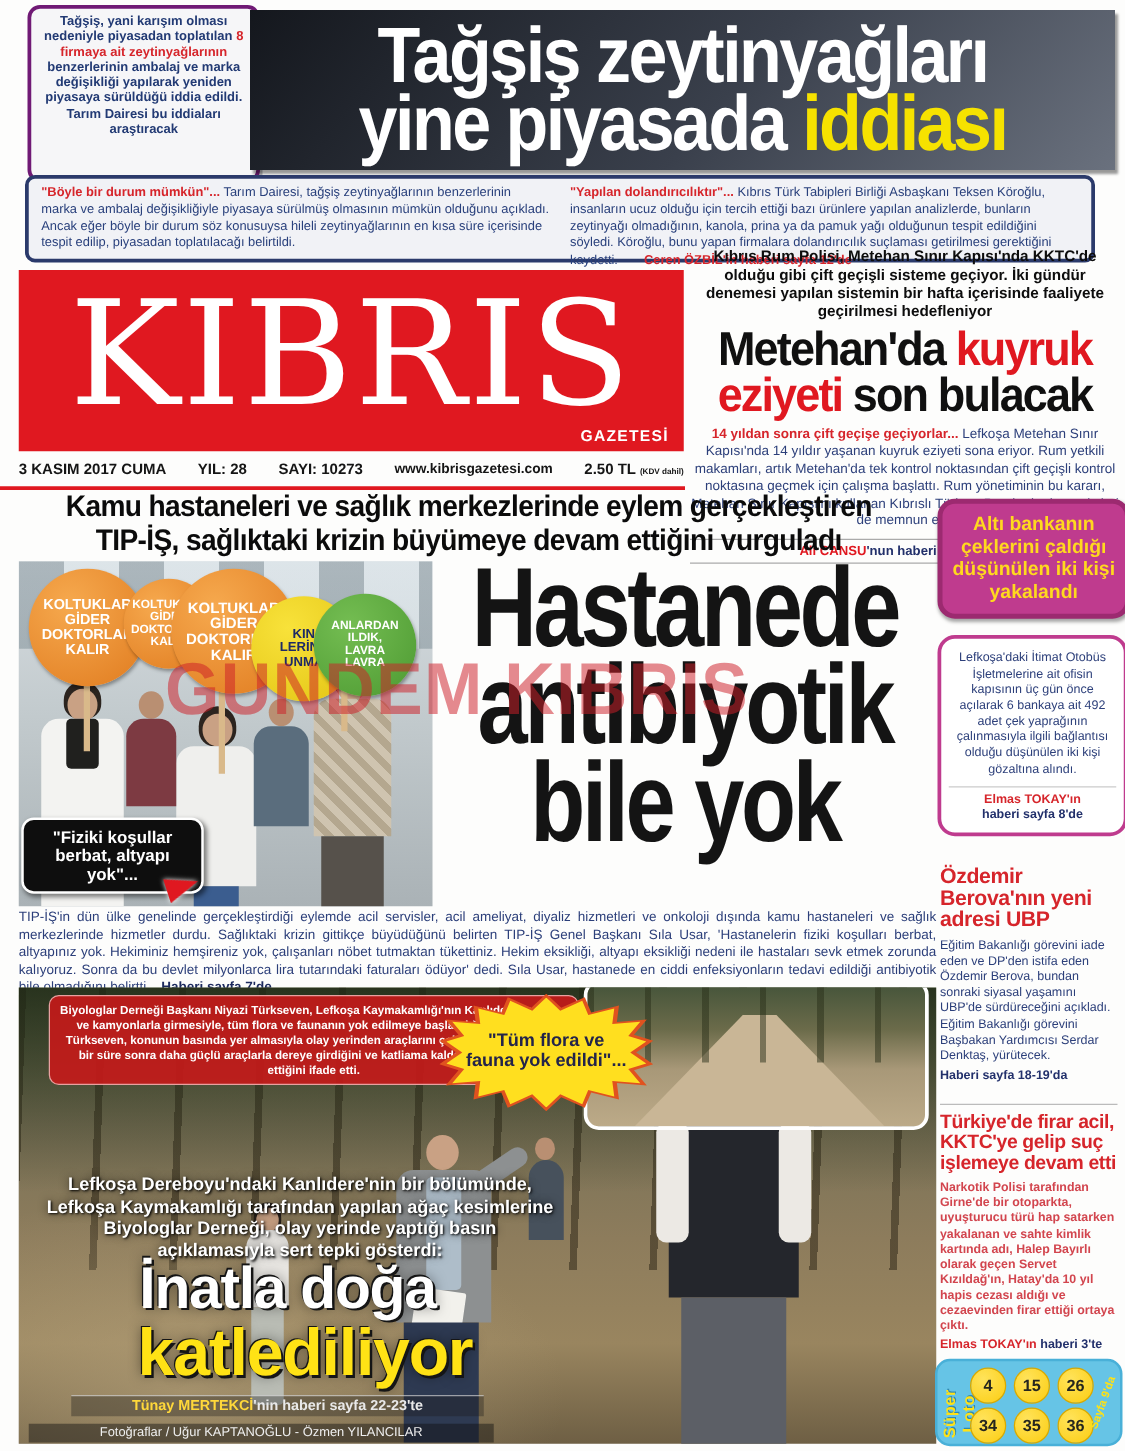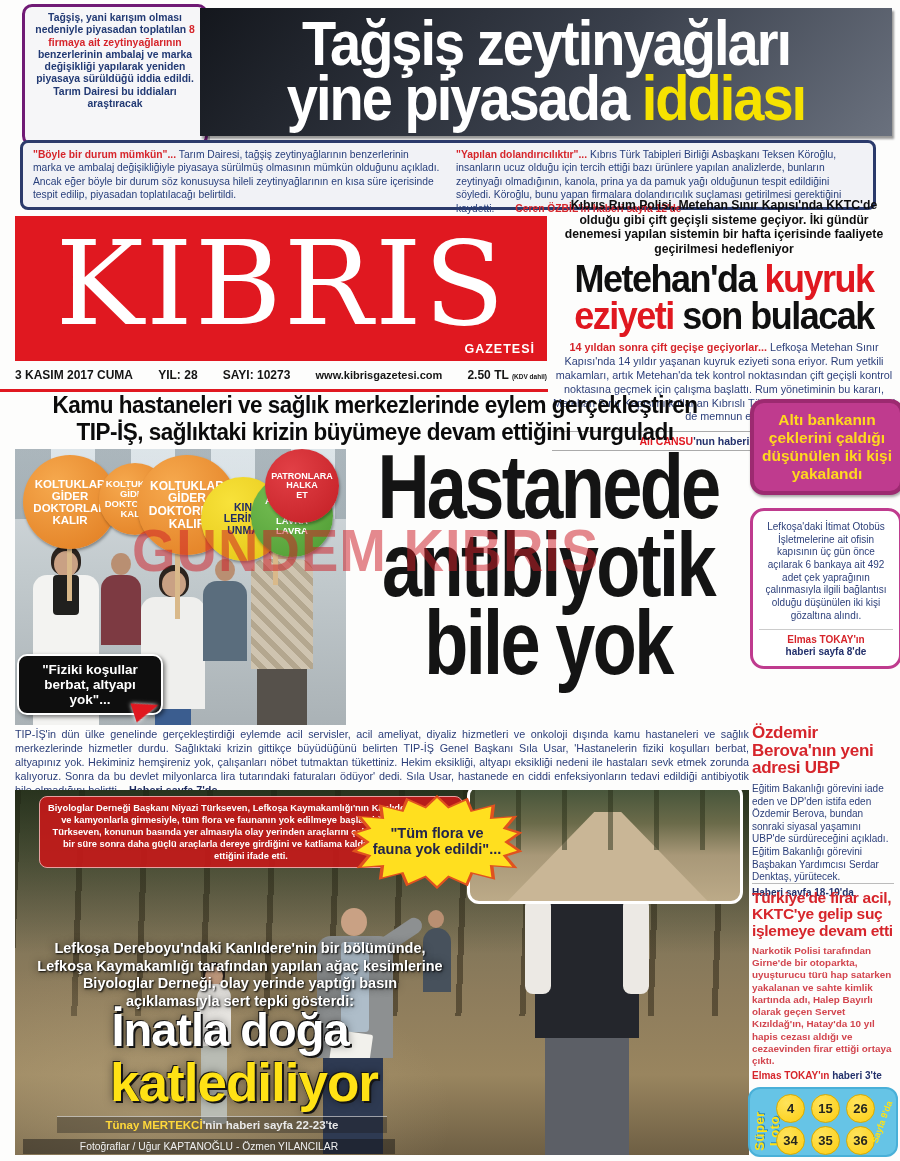--- a/index.html
+++ b/index.html
@@ -170,21 +170,21 @@
     padding:8px 4px;text-align:center;color:#ffd91e;font-size:15.5px;font-weight:800;line-height:1.16;
     box-shadow:1px 2px 3px rgba(0,0,0,.35);
   }
   .sb1-body{
     left:750px;top:508px;width:134px;border:3px solid #bf3b8e;border-radius:14px;background:#fff;
     padding:10px 6px 7px;text-align:center;color:#2c3f7a;font-size:10px;line-height:1.27;
   }
   .sb1-byline{margin-top:6px;border-top:1px solid #ccc;padding-top:4px;font-weight:800;font-size:10px;}
   .sb1-byline .red{color:#d6252b;}
   .sb1-byline .navy{color:#22306b;}
-  .sb2{left:752px;top:692px;width:142px;margin-top:32px;}
+  .sb2{left:752px;top:692px;width:142px;}
   .sb-title-red{color:#d6252b;font-size:17px;font-weight:800;line-height:1.04;letter-spacing:-.3px;}
   .sb-body{margin-top:6px;font-size:10px;color:#2c3f7a;line-height:1.26;}
   .sb-byline-navy{margin-top:3px;font-size:10px;font-weight:800;color:#22306b;}
   .sb-div{left:752px;top:883px;width:142px;border-top:1px solid #bbb;}
   .sb3{left:752px;top:890px;width:142px;}
   .sb3 .sb-title-red{font-size:15.5px;line-height:1.05;}
   .sb3 .sb-body{color:#d2454e;font-weight:600;font-size:9.9px;line-height:1.24;}
   .sb3-byline{margin-top:2px;font-size:10px;font-weight:800;}
   .sb3-byline .red{color:#d6252b;}
   .sb3-byline .navy{color:#22306b;}
@@ -303,23 +303,20 @@
   </div>
   <div class="placard pl-orange" style="left:122px;top:6px;width:100px;height:100px;font-size:12px;">
     <span style="padding:0 10px;">KOLTUKLAR GİDER DOKTORLAR KALIR</span>
   </div>
   <div class="placard pl-yellow" style="left:186px;top:28px;width:84px;height:84px;font-size:10.5px;">
     <span><span>KIN</span><br><span>LERİNE</span><br><span>UNMA</span></span>
   </div>
   <div class="placard pl-green" style="left:236px;top:26px;width:82px;height:82px;font-size:9.5px;">
     <span><span>ANLARDAN</span><br><span>ILDIK,</span><br><span>LAVRA</span><br><span>LAVRA</span></span>
   </div>
-  <div class="placard pl-red" style="left:250px;top:0px;width:74px;height:74px;font-size:9px;">
-    <span><span>PATRONLARA</span><br><span>HALKA</span><br><span>ET</span></span>
-  </div>
 
   <div class="abs bubble">"Fiziki koşullar berbat, altyapı yok"...</div>
   <div class="abs bubble-arrow"></div>
 </div>
 
 <div class="abs main-headline">
   <div class="mh">Hastanede</div>
   <div class="mh">antibiyotik</div>
   <div class="mh">bile yok</div>
 </div>

